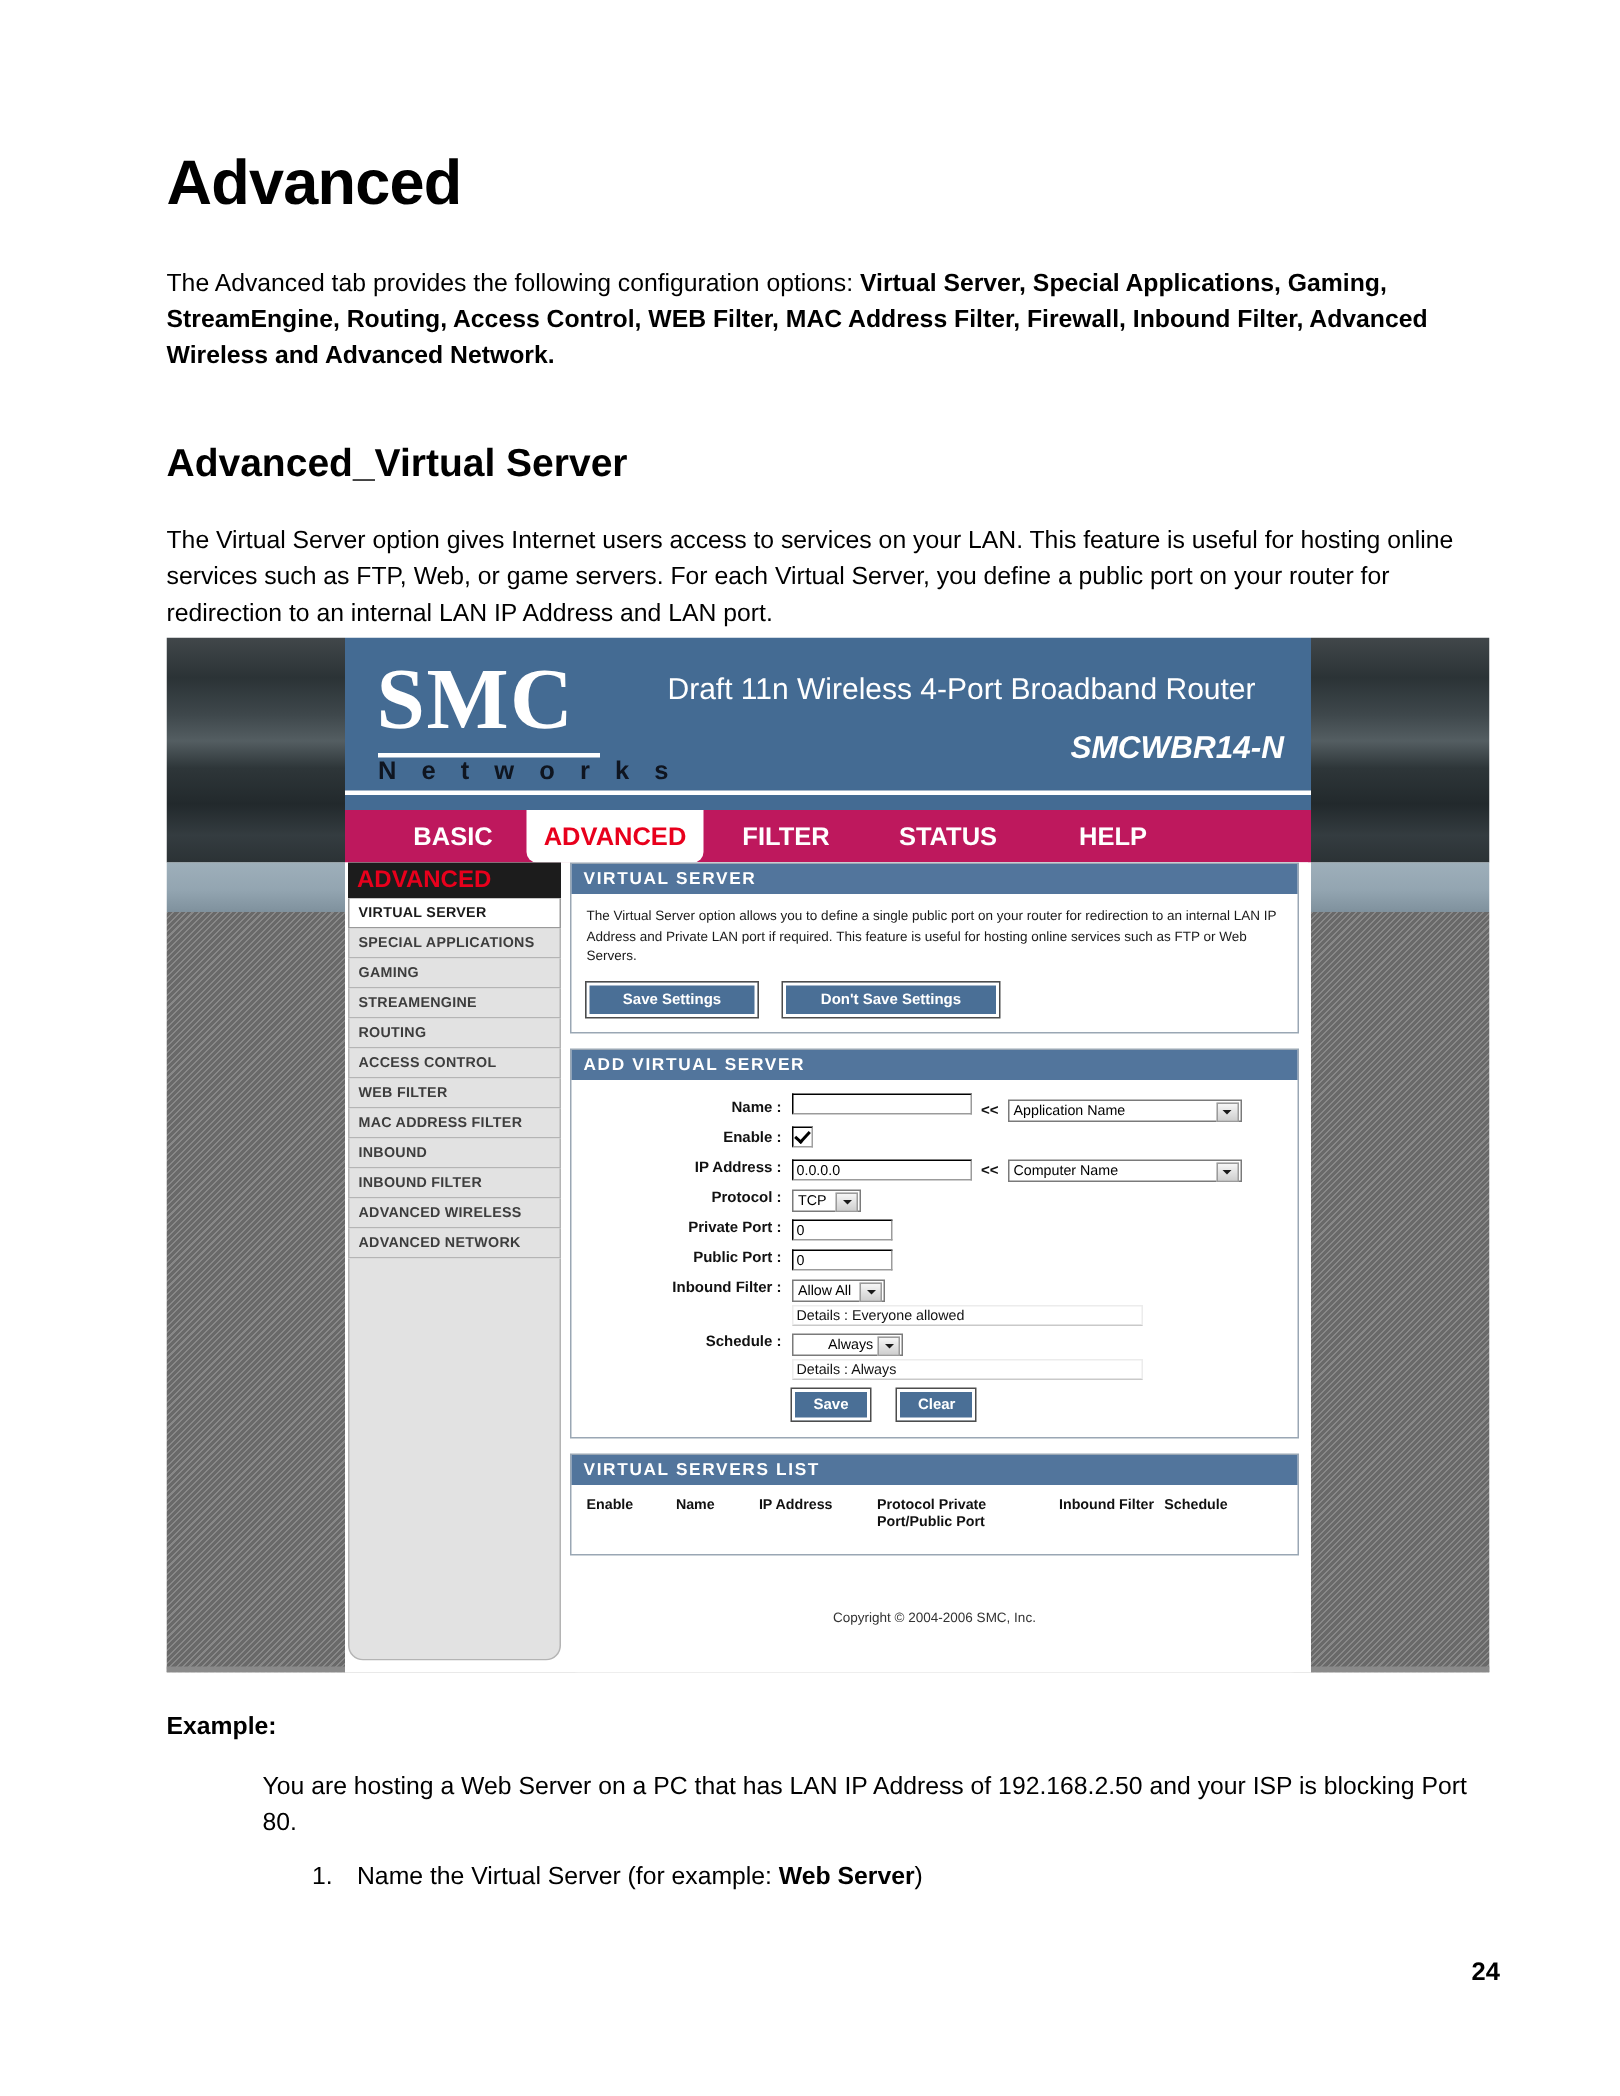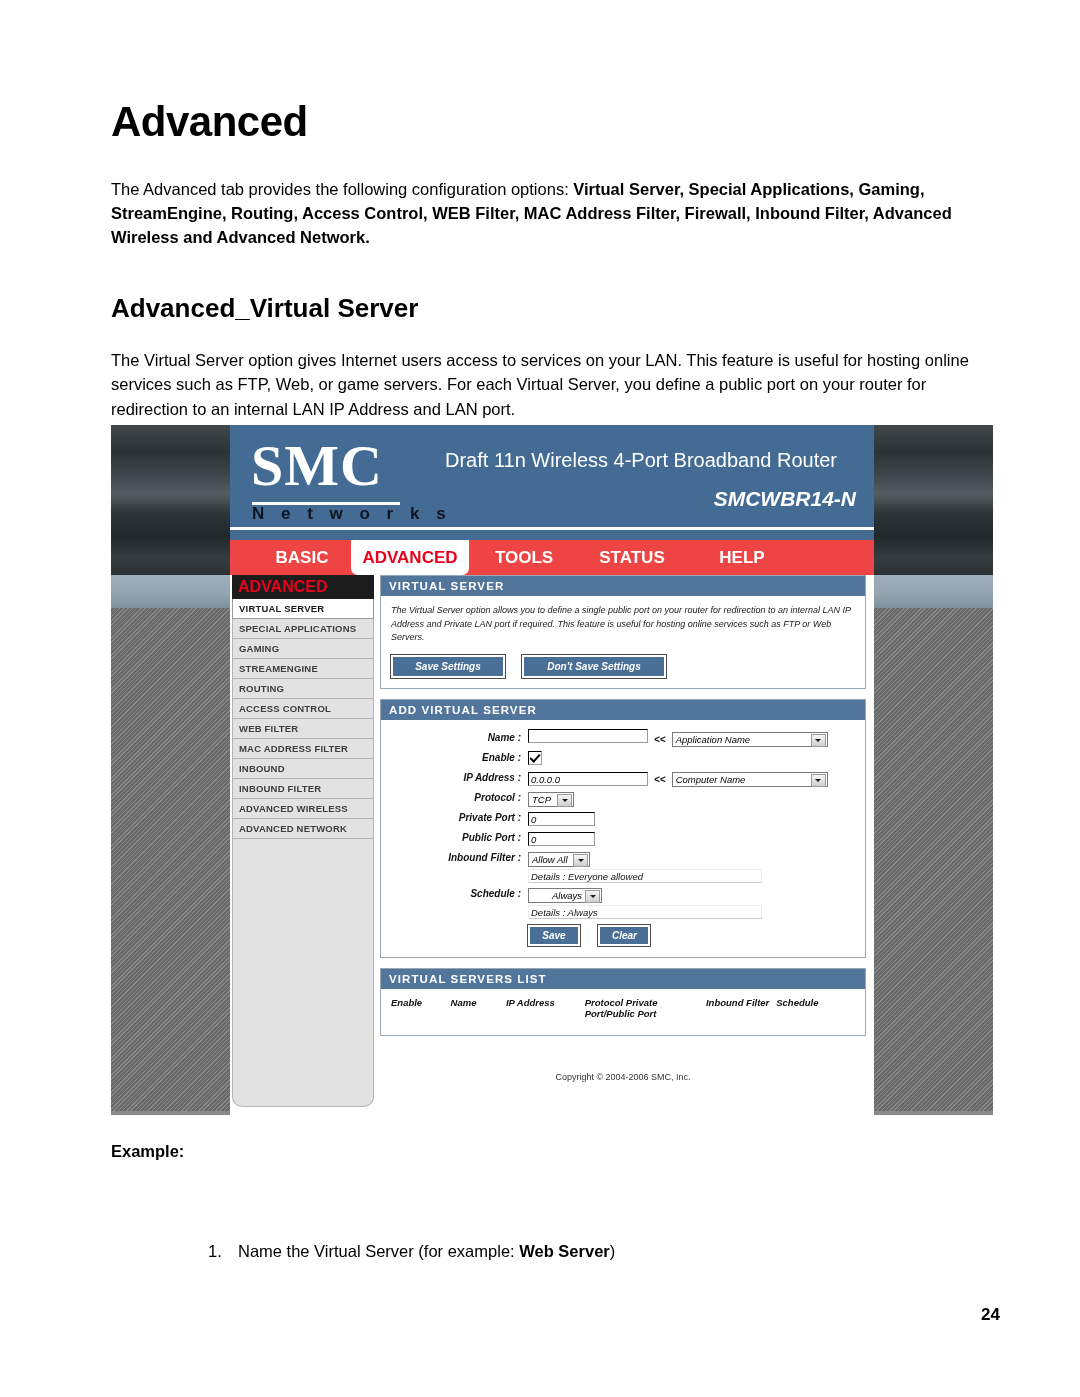--- a/index.html
+++ b/index.html
@@ -117,21 +117,21 @@
   }
   .prod-model{
     position:absolute; right:18px; top:62px;
     font-size:21px; font-weight:bold; font-style:italic; color:#ffffff;
   }
   .header-underline{
     position:absolute; left:0; bottom:10px; width:644px; height:3px;
     background:#ffffff;
   }
   .navbar{
-    position:relative; height:35px; background:#ef4444;
+    position:relative; height:35px; background:#be185d;
   }
   .navbar .tab{
     position:absolute; top:0; height:35px;
     display:flex; align-items:center; justify-content:center;
     font-size:17px; font-weight:bold; color:#ffffff;
     cursor:pointer;
   }
   .navbar .tab.active{
     background:#ffffff; color:#e8001c;
     border-radius:0 0 7px 7px;
@@ -177,21 +177,21 @@
   .panel{
     border:1px solid #9aa7b4;
     background:#ffffff;
     margin-bottom:10px;
   }
   .panel-head{
     background:#52759c; color:#ffffff;
     font-size:11.5px; font-weight:bold; letter-spacing:1.1px;
     padding:4px 0 4px 8px;
   }
-  .panel-body{padding:8px 10px 10px 10px;font-style:italic;}
+  .panel-body{padding:8px 10px 10px 10px;}
   .panel-desc{
     font-size:9px; color:#1a1a1a; line-height:1.5; margin-bottom:10px;
   }
   .btn{
     display:inline-block;
     background:#4a6f96; color:#ffffff;
     border:2px solid #ffffff;
     outline:1px solid #4d4d4d;
     font-size:10px; font-weight:bold;
     padding:4px 0; text-align:center;
@@ -312,21 +312,21 @@
         <div class="logo-rule"></div>
         <div class="logo-net">N e t w o r k s</div>
         <div class="prod-name">Draft 11n Wireless 4-Port Broadband Router</div>
         <div class="prod-model">SMCWBR14-N</div>
         <div class="header-underline"></div>
       </div>
 
       <div class="navbar">
         <div class="tab" style="left:26px; width:92px;">BASIC</div>
         <div class="tab active" style="left:121px; width:118px;">ADVANCED</div>
-        <div class="tab" style="left:248px; width:92px;">TOOLS</div>
+        <div class="tab" style="left:248px; width:92px;">FILTER</div>
         <div class="tab" style="left:352px; width:100px;">STATUS</div>
         <div class="tab" style="left:466px; width:92px;">HELP</div>
       </div>
 
       <div class="body-area">
 
         <div class="content-card"></div>
 
         <div class="sidebar">
           <div class="side-title">ADVANCED</div>
@@ -461,17 +461,18 @@
           </div>
 
           <div class="copyright">Copyright © 2004-2006 SMC, Inc.</div>
 
         </div>
       </div>
     </div>
   </div>
 
   <div class="example-label">Example:</div>
+  <div class="example-body">You are hosting a Web Server on a PC that has LAN IP Address of 192.168.2.50 and your ISP is blocking Port 80.</div>
   <div class="example-step"><span class="num">1.</span><span>Name the Virtual Server (for example: </span><b>Web Server</b><span>)</span></div>
 
   <div class="page-num">24</div>
 
 </div>
 
 </body></html>

